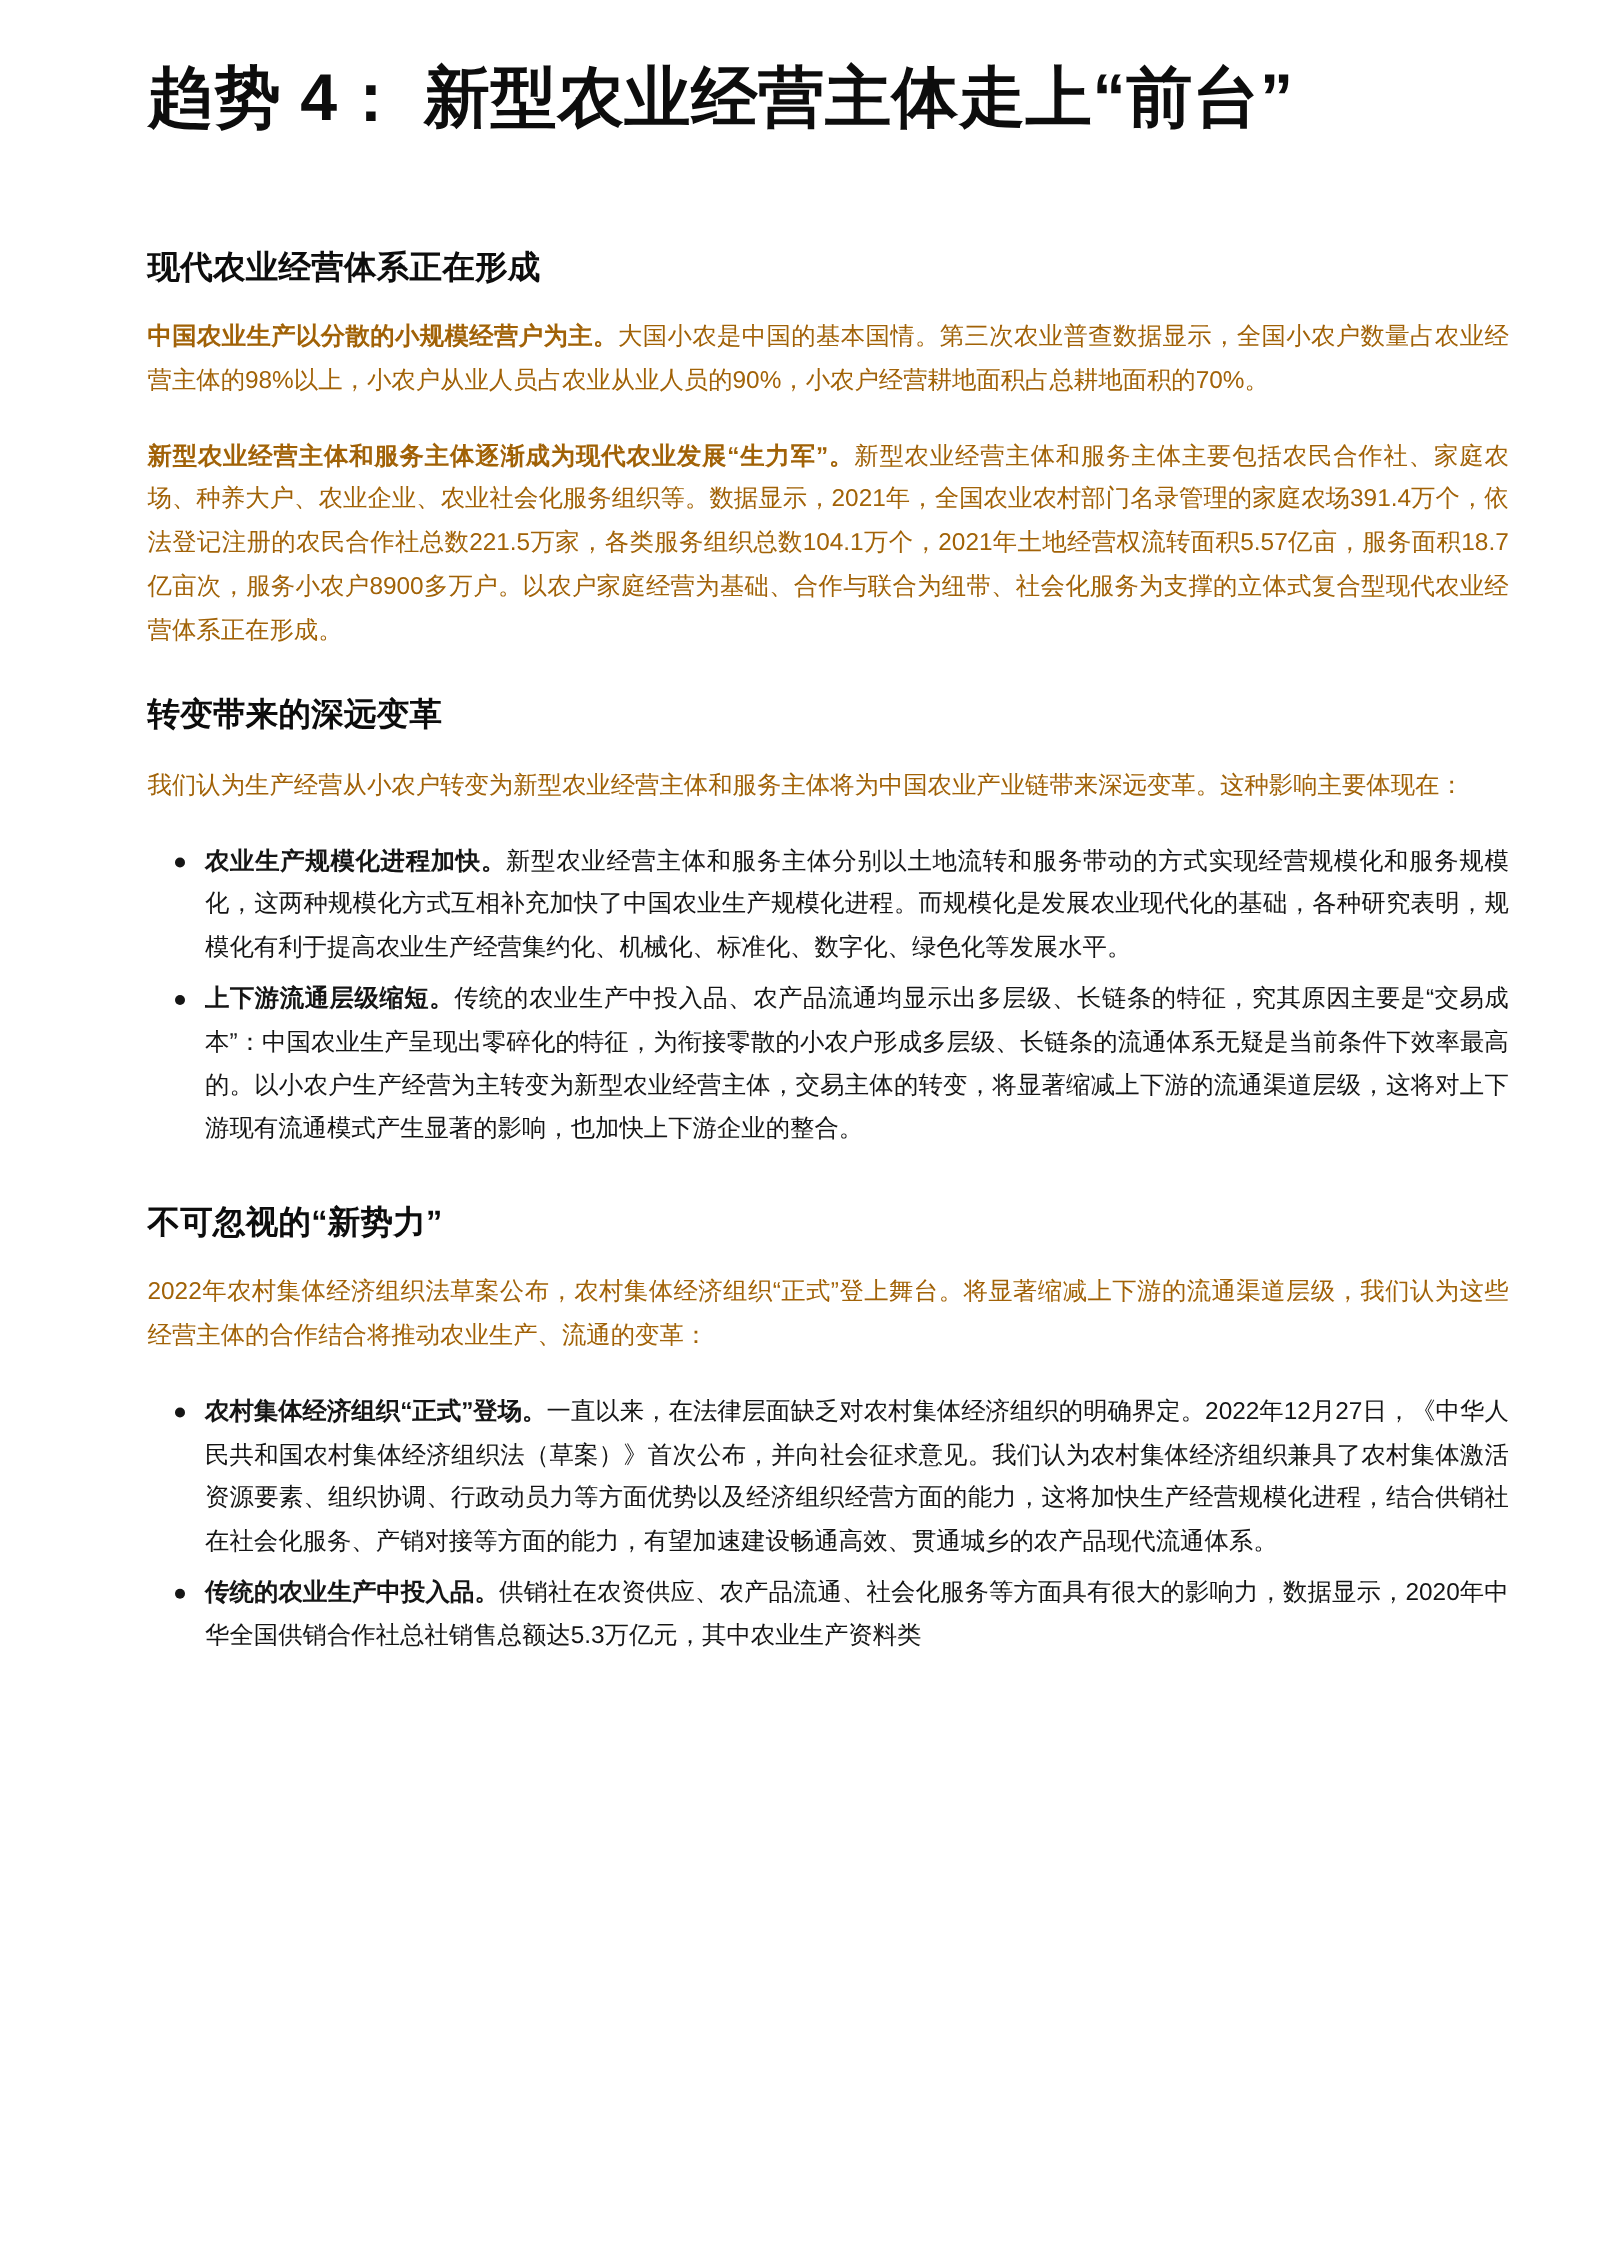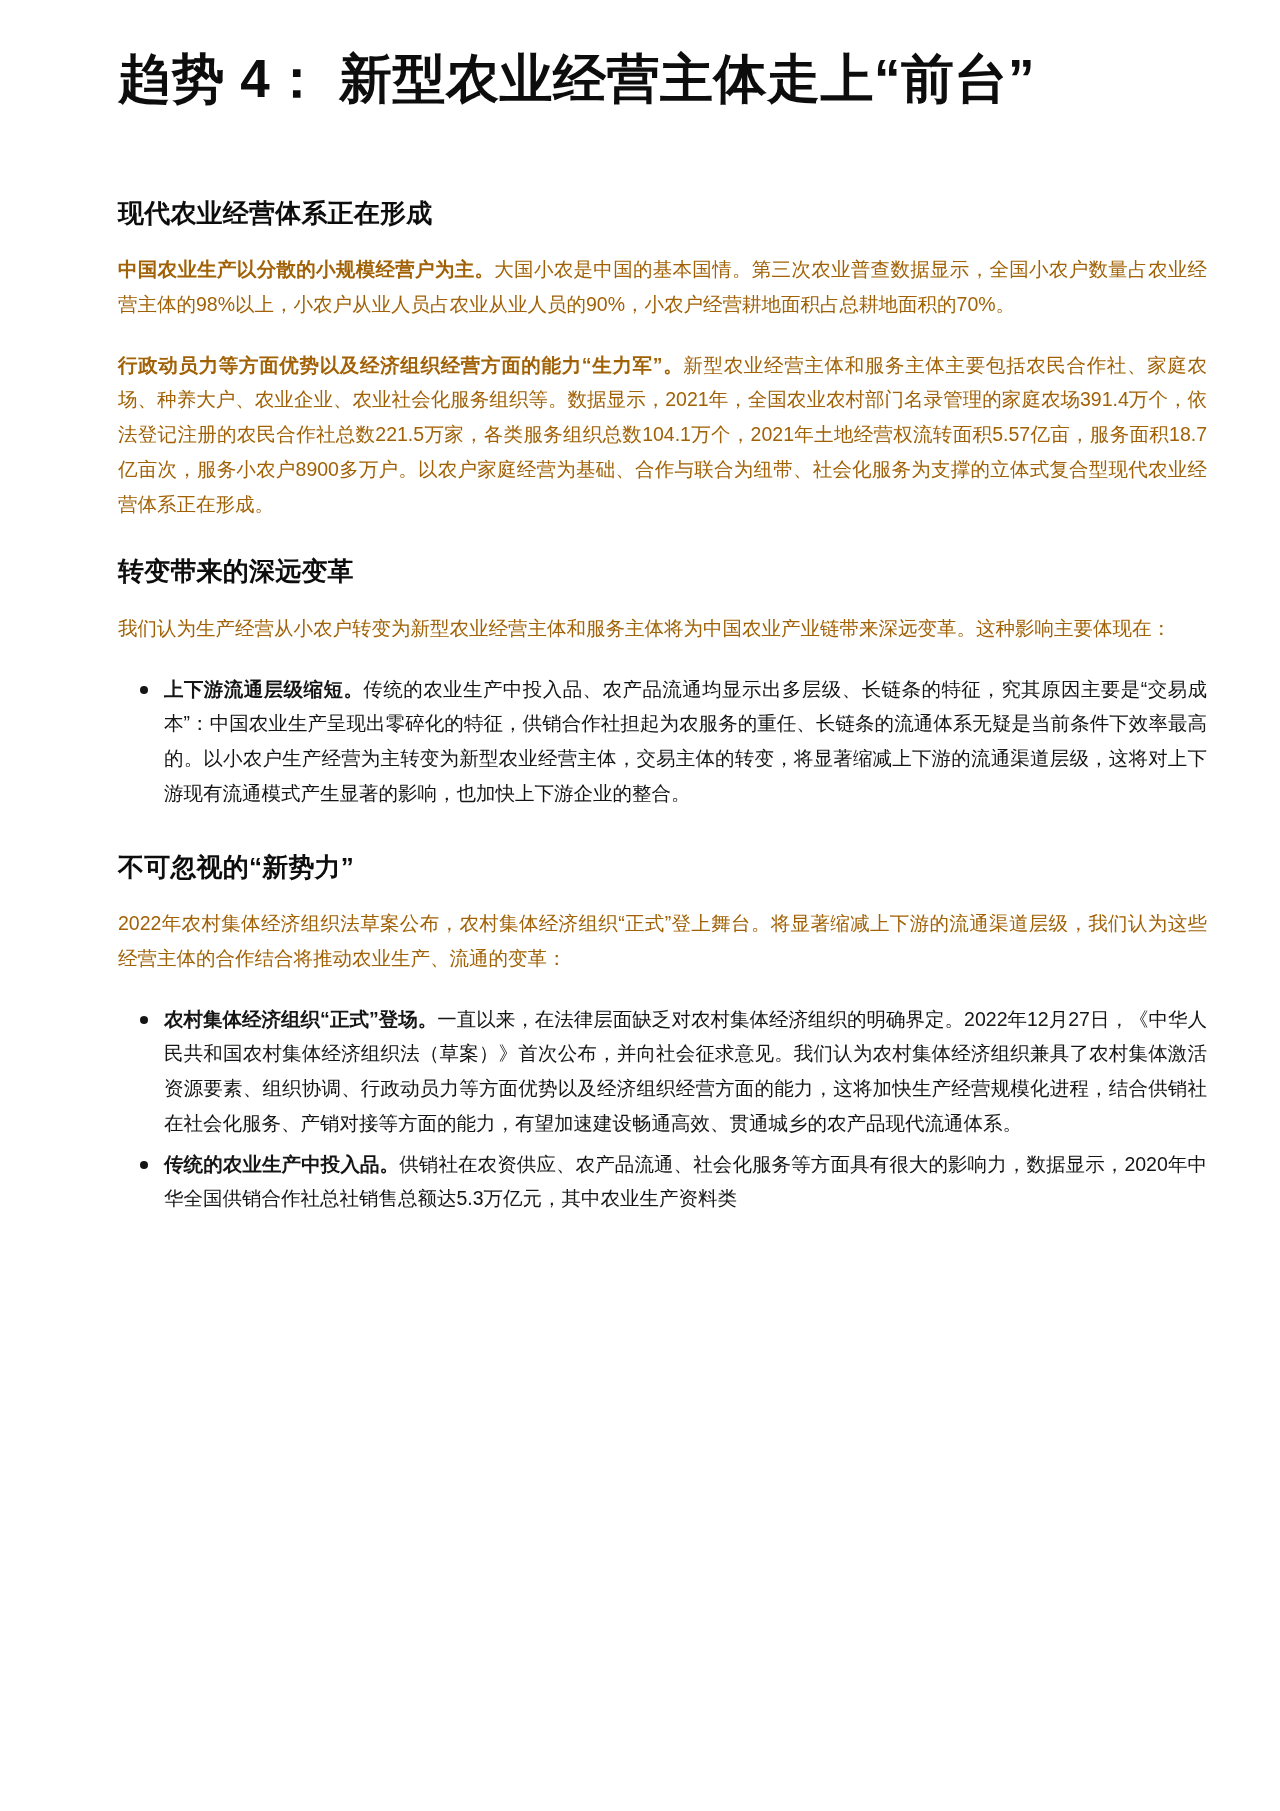--- a/index.html
+++ b/index.html
@@ -95,34 +95,37 @@
   <h1 class="doc-title">趋势 4： 新型农业经营主体走上“前台”</h1>
 
   <div class="title-spacer"></div>
 
   <div class="block">
     <h2 class="section-heading">现代农业经营体系正在形成</h2>
     <p class="para">
       <span class="lead">中国农业生产以分散的小规模经营户为主。</span><span>大国小农是中国的基本国情。第三次农业普查数据显示，全国小农户数量占农业经营主体的98%以上，小农户从业人员占农业从业人员的90%，小农户经营耕地面积占总耕地面积的70%。</span>
     </p>
     <p class="para">
-      <span class="lead">行政动员力等方面优势以及经济组织经营方面的能力“生力军”。</span><span>新型农业经营主体和服务主体主要包括农民合作社、家庭农场、种养大户、农业企业、农业社会化服务组织等。数据显示，2021年，全国农业农村部门名录管理的家庭农场391.4万个，依法登记注册的农民合作社总数221.5万家，各类服务组织总数104.1万个，2021年土地经营权流转面积5.57亿亩，服务面积18.7亿亩次，服务小农户8900多万户。以农户家庭经营为基础、合作与联合为纽带、社会化服务为支撑的立体式复合型现代农业经营体系正在形成。</span>
+      <span class="lead">新型农业经营主体和服务主体逐渐成为现代农业发展“生力军”。</span><span>新型农业经营主体和服务主体主要包括农民合作社、家庭农场、种养大户、农业企业、农业社会化服务组织等。数据显示，2021年，全国农业农村部门名录管理的家庭农场391.4万个，依法登记注册的农民合作社总数221.5万家，各类服务组织总数104.1万个，2021年土地经营权流转面积5.57亿亩，服务面积18.7亿亩次，服务小农户8900多万户。以农户家庭经营为基础、合作与联合为纽带、社会化服务为支撑的立体式复合型现代农业经营体系正在形成。</span>
     </p>
   </div>
 
   <div class="section-gap"></div>
 
   <div class="block">
     <h2 class="section-heading">转变带来的深远变革</h2>
     <p class="para">
       <span>我们认为生产经营从小农户转变为新型农业经营主体和服务主体将为中国农业产业链带来深远变革。这种影响主要体现在：</span>
     </p>
     <ul class="bullets">
       <li>
-        <span class="bullet-lead">上下游流通层级缩短。</span><span>传统的农业生产中投入品、农产品流通均显示出多层级、长链条的特征，究其原因主要是“交易成本”：中国农业生产呈现出零碎化的特征，供销合作社担起为农服务的重任、长链条的流通体系无疑是当前条件下效率最高的。以小农户生产经营为主转变为新型农业经营主体，交易主体的转变，将显著缩减上下游的流通渠道层级，这将对上下游现有流通模式产生显著的影响，也加快上下游企业的整合。</span>
+        <span class="bullet-lead">农业生产规模化进程加快。</span><span>新型农业经营主体和服务主体分别以土地流转和服务带动的方式实现经营规模化和服务规模化，这两种规模化方式互相补充加快了中国农业生产规模化进程。而规模化是发展农业现代化的基础，各种研究表明，规模化有利于提高农业生产经营集约化、机械化、标准化、数字化、绿色化等发展水平。</span>
+      </li>
+      <li>
+        <span class="bullet-lead">上下游流通层级缩短。</span><span>传统的农业生产中投入品、农产品流通均显示出多层级、长链条的特征，究其原因主要是“交易成本”：中国农业生产呈现出零碎化的特征，为衔接零散的小农户形成多层级、长链条的流通体系无疑是当前条件下效率最高的。以小农户生产经营为主转变为新型农业经营主体，交易主体的转变，将显著缩减上下游的流通渠道层级，这将对上下游现有流通模式产生显著的影响，也加快上下游企业的整合。</span>
       </li>
     </ul>
   </div>
 
   <div class="section-gap"></div>
 
   <div class="block">
     <h2 class="section-heading">不可忽视的“新势力”</h2>
     <p class="para">
       <span>2022年农村集体经济组织法草案公布，农村集体经济组织“正式”登上舞台。将显著缩减上下游的流通渠道层级，我们认为这些经营主体的合作结合将推动农业生产、流通的变革：</span>

